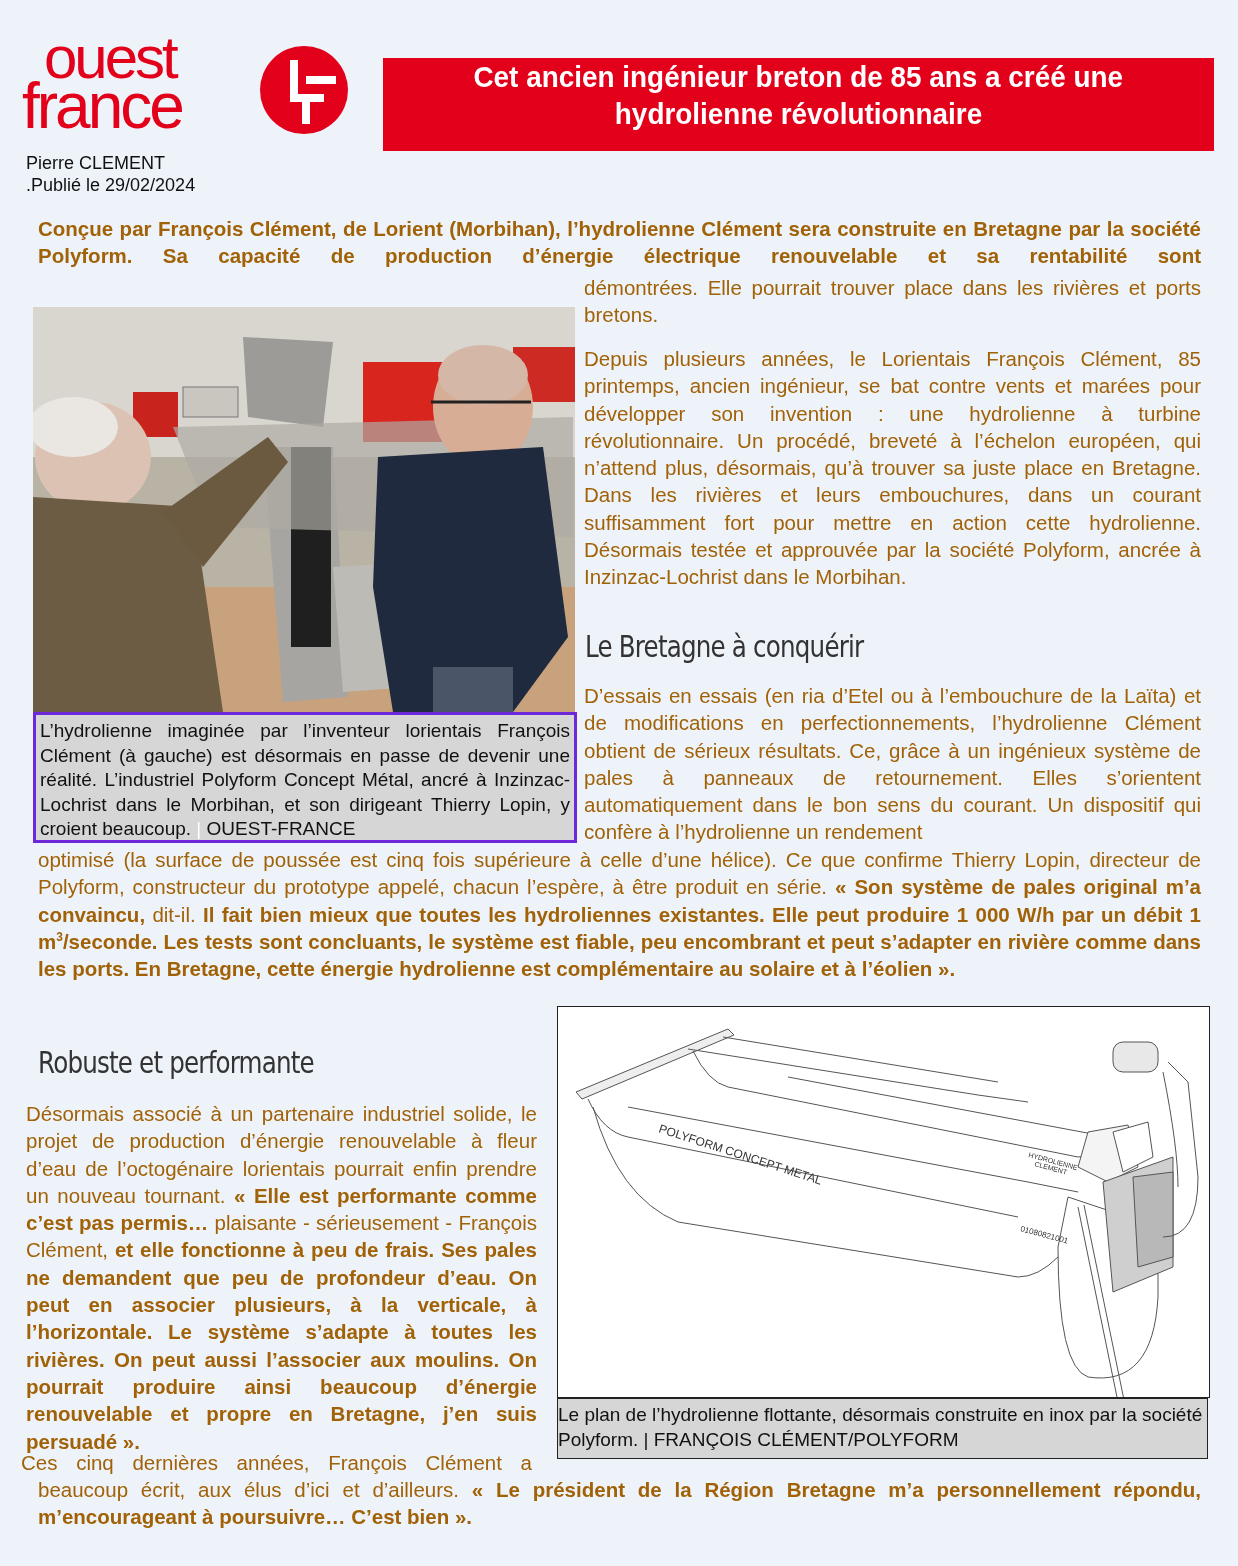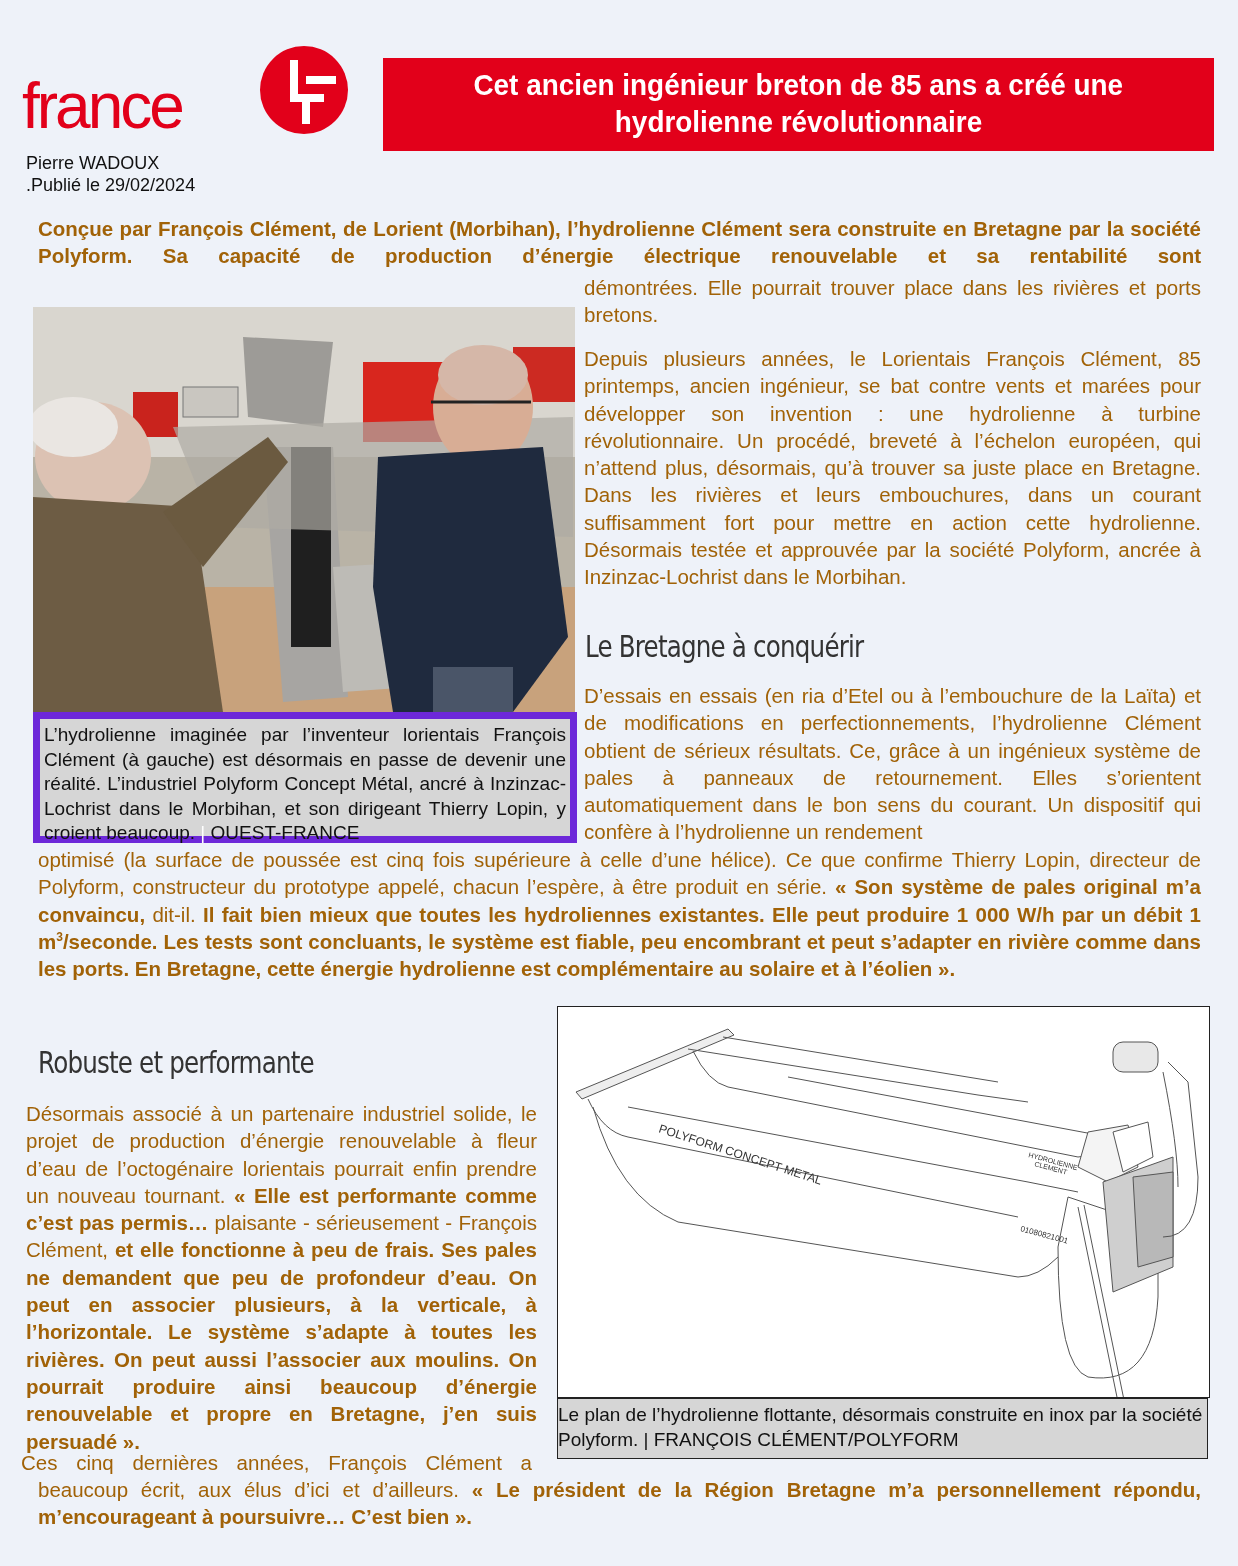--- a/index.html
+++ b/index.html
@@ -9,31 +9,31 @@
   .logo { position: absolute; left: 22px; top: 36px; width: 310px; height: 100px; }
   .logo .word { position: absolute; left: 0; color: #e2001a; font-family: "Liberation Sans", sans-serif; font-weight: 400; letter-spacing: -3px; line-height: 1; }
   .logo .w1 { top: -8px; left: 22px; font-size: 60px; }
   .logo .w2 { top: 38px; font-size: 64px; }
   .logo .circle { position: absolute; left: 238px; top: 10px; width: 88px; height: 88px; border-radius: 50%; background: #e2001a; }
   .logo .circle svg { position: absolute; left: 0; top: 0; }
 
   .byline { position: absolute; left: 26px; top: 152px; font-size: 18px; line-height: 22px; color: #111; }
 
   .headline { position: absolute; left: 383px; top: 58px; width: 831px; height: 93px; background: #e2001a; color: #fff;
-    font-family: "Liberation Sans", sans-serif; font-weight: 700; font-size: 30px; line-height: 37px; text-align: center; padding-top: 8px; transform-origin: left top; }
+    font-family: "Liberation Sans", sans-serif; font-weight: 700; font-size: 30px; line-height: 37px; text-align: center; padding-top: 0; transform-origin: left top; }
   .headline span { display: inline-block; transform: scaleX(0.93); }
 
   .txt { position: absolute; font-size: 20.5px; line-height: 27.3px; text-align: justify; color: #a16207; }
   .b { font-weight: 700; }
 
   .lead1 { left: 38px; top: 215px; width: 1163px; font-weight: 700; text-align-last: justify; }
   .lead2 { left: 584px; top: 274px; width: 617px; font-weight: 400; }
 
   .photo { position: absolute; left: 33px; top: 307px; width: 542px; height: 405px; overflow: hidden; background: #8c8a86; }
-  .cap1 { position: absolute; left: 33px; top: 712px; width: 544px; height: 131px; background: #d6d6d6; border: 7px solid #6d28d9; padding: 4px 4px; font-size: 19px; line-height: 24.5px; text-align: justify; color: #111; }
+  .cap1 { position: absolute; left: 33px; top: 712px; width: 544px; height: 131px; background: #d6d6d6; border: 3px solid #6d28d9; padding: 4px 4px; font-size: 19px; line-height: 24.5px; text-align: justify; color: #111; }
   .cap1 .pipe { color: #fff; }
 
   .para1 { left: 584px; top: 345px; width: 617px; }
   .h2 { position: absolute; font-family: "DejaVu Sans", sans-serif; font-size: 30px; color: #333; letter-spacing: -1px; transform: scaleX(0.82); transform-origin: left top; font-weight: 400; }
   .h2a { left: 585px; top: 629px; }
   .para2 { left: 584px; top: 682px; width: 617px; }
   .para3 { left: 38px; top: 846px; width: 1163px; }
 
   .h2b { left: 38px; top: 1045px; }
   .para4 { left: 26px; top: 1100px; width: 511px; }
@@ -41,32 +41,33 @@
   .para6 { left: 38px; top: 1476px; width: 1163px; }
 
   .plan { position: absolute; left: 557px; top: 1006px; width: 653px; height: 392px; background: #fff; border: 1px solid #222; overflow: hidden; }
   .cap2 { position: absolute; left: 557px; top: 1398px; width: 651px; height: 61px; background: #d6d6d6; border: 1px solid #222; padding: 4px 0; font-size: 19px; line-height: 24.5px; color: #111; }
   sup { font-size: 12px; line-height: 0; }
 </style>
 </head>
 <body>
 
 <div class="logo">
+  <div class="word w1">ouest</div>
   <div class="word w2">france</div>
   <div class="circle">
     <svg width="88" height="88" viewBox="0 0 88 88">
       <path d="M34 14 L34 52 L64 52" fill="none" stroke="#fff" stroke-width="8"></path>
       <path d="M46 34 L76 34" fill="none" stroke="#fff" stroke-width="8"></path>
       <path d="M46 52 L46 78" fill="none" stroke="#fff" stroke-width="8"></path>
     </svg>
   </div>
 </div>
 
 <div class="byline">
-  <div>Pierre WADOUX</div>
+  <div>Pierre CLEMENT</div>
   <div>.Publié le 29/02/2024</div>
 </div>
 
 <div class="headline">
   <span>Cet ancien ingénieur breton de 85 ans a créé une</span><br>
   <span>hydrolienne révolutionnaire</span>
 </div>
 
 <div class="txt lead1">Conçue par François Clément, de Lorient (Morbihan), l’hydrolienne Clément sera construite en Bretagne par la société Polyform. Sa capacité de production d’énergie électrique renouvelable et sa rentabilité sont</div>
 <div class="txt lead2">démontrées. Elle pourrait trouver place dans les rivières et ports bretons.</div>

